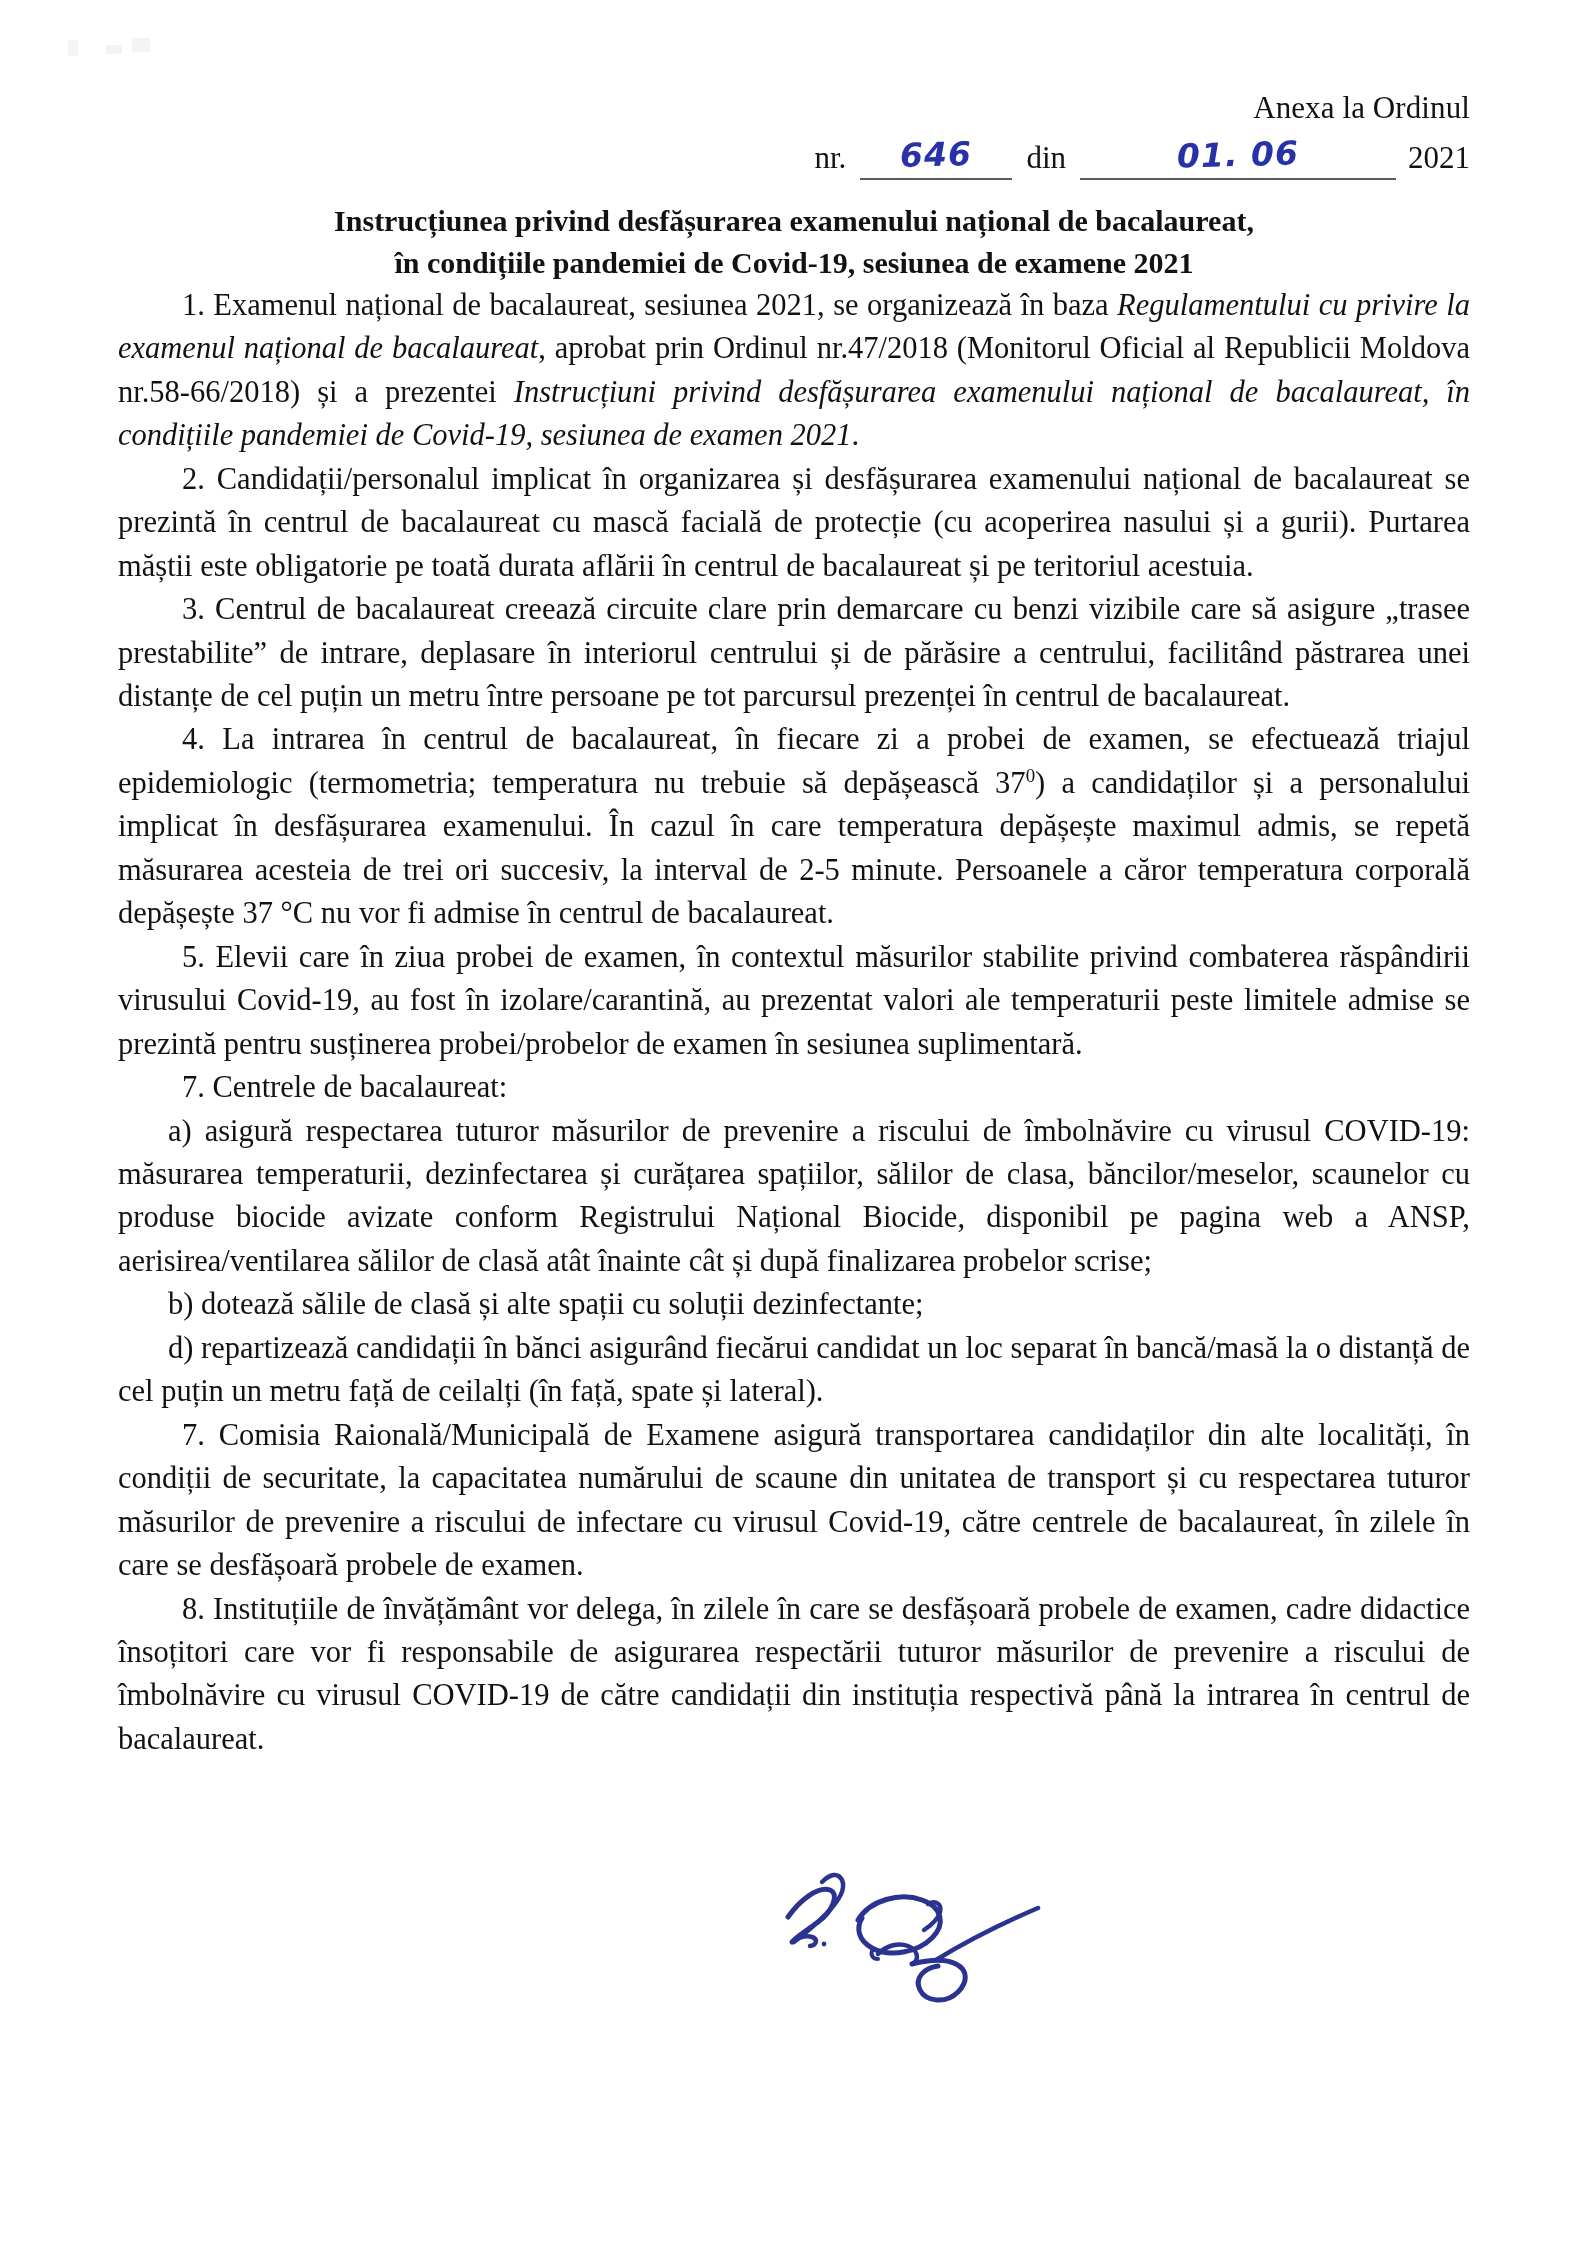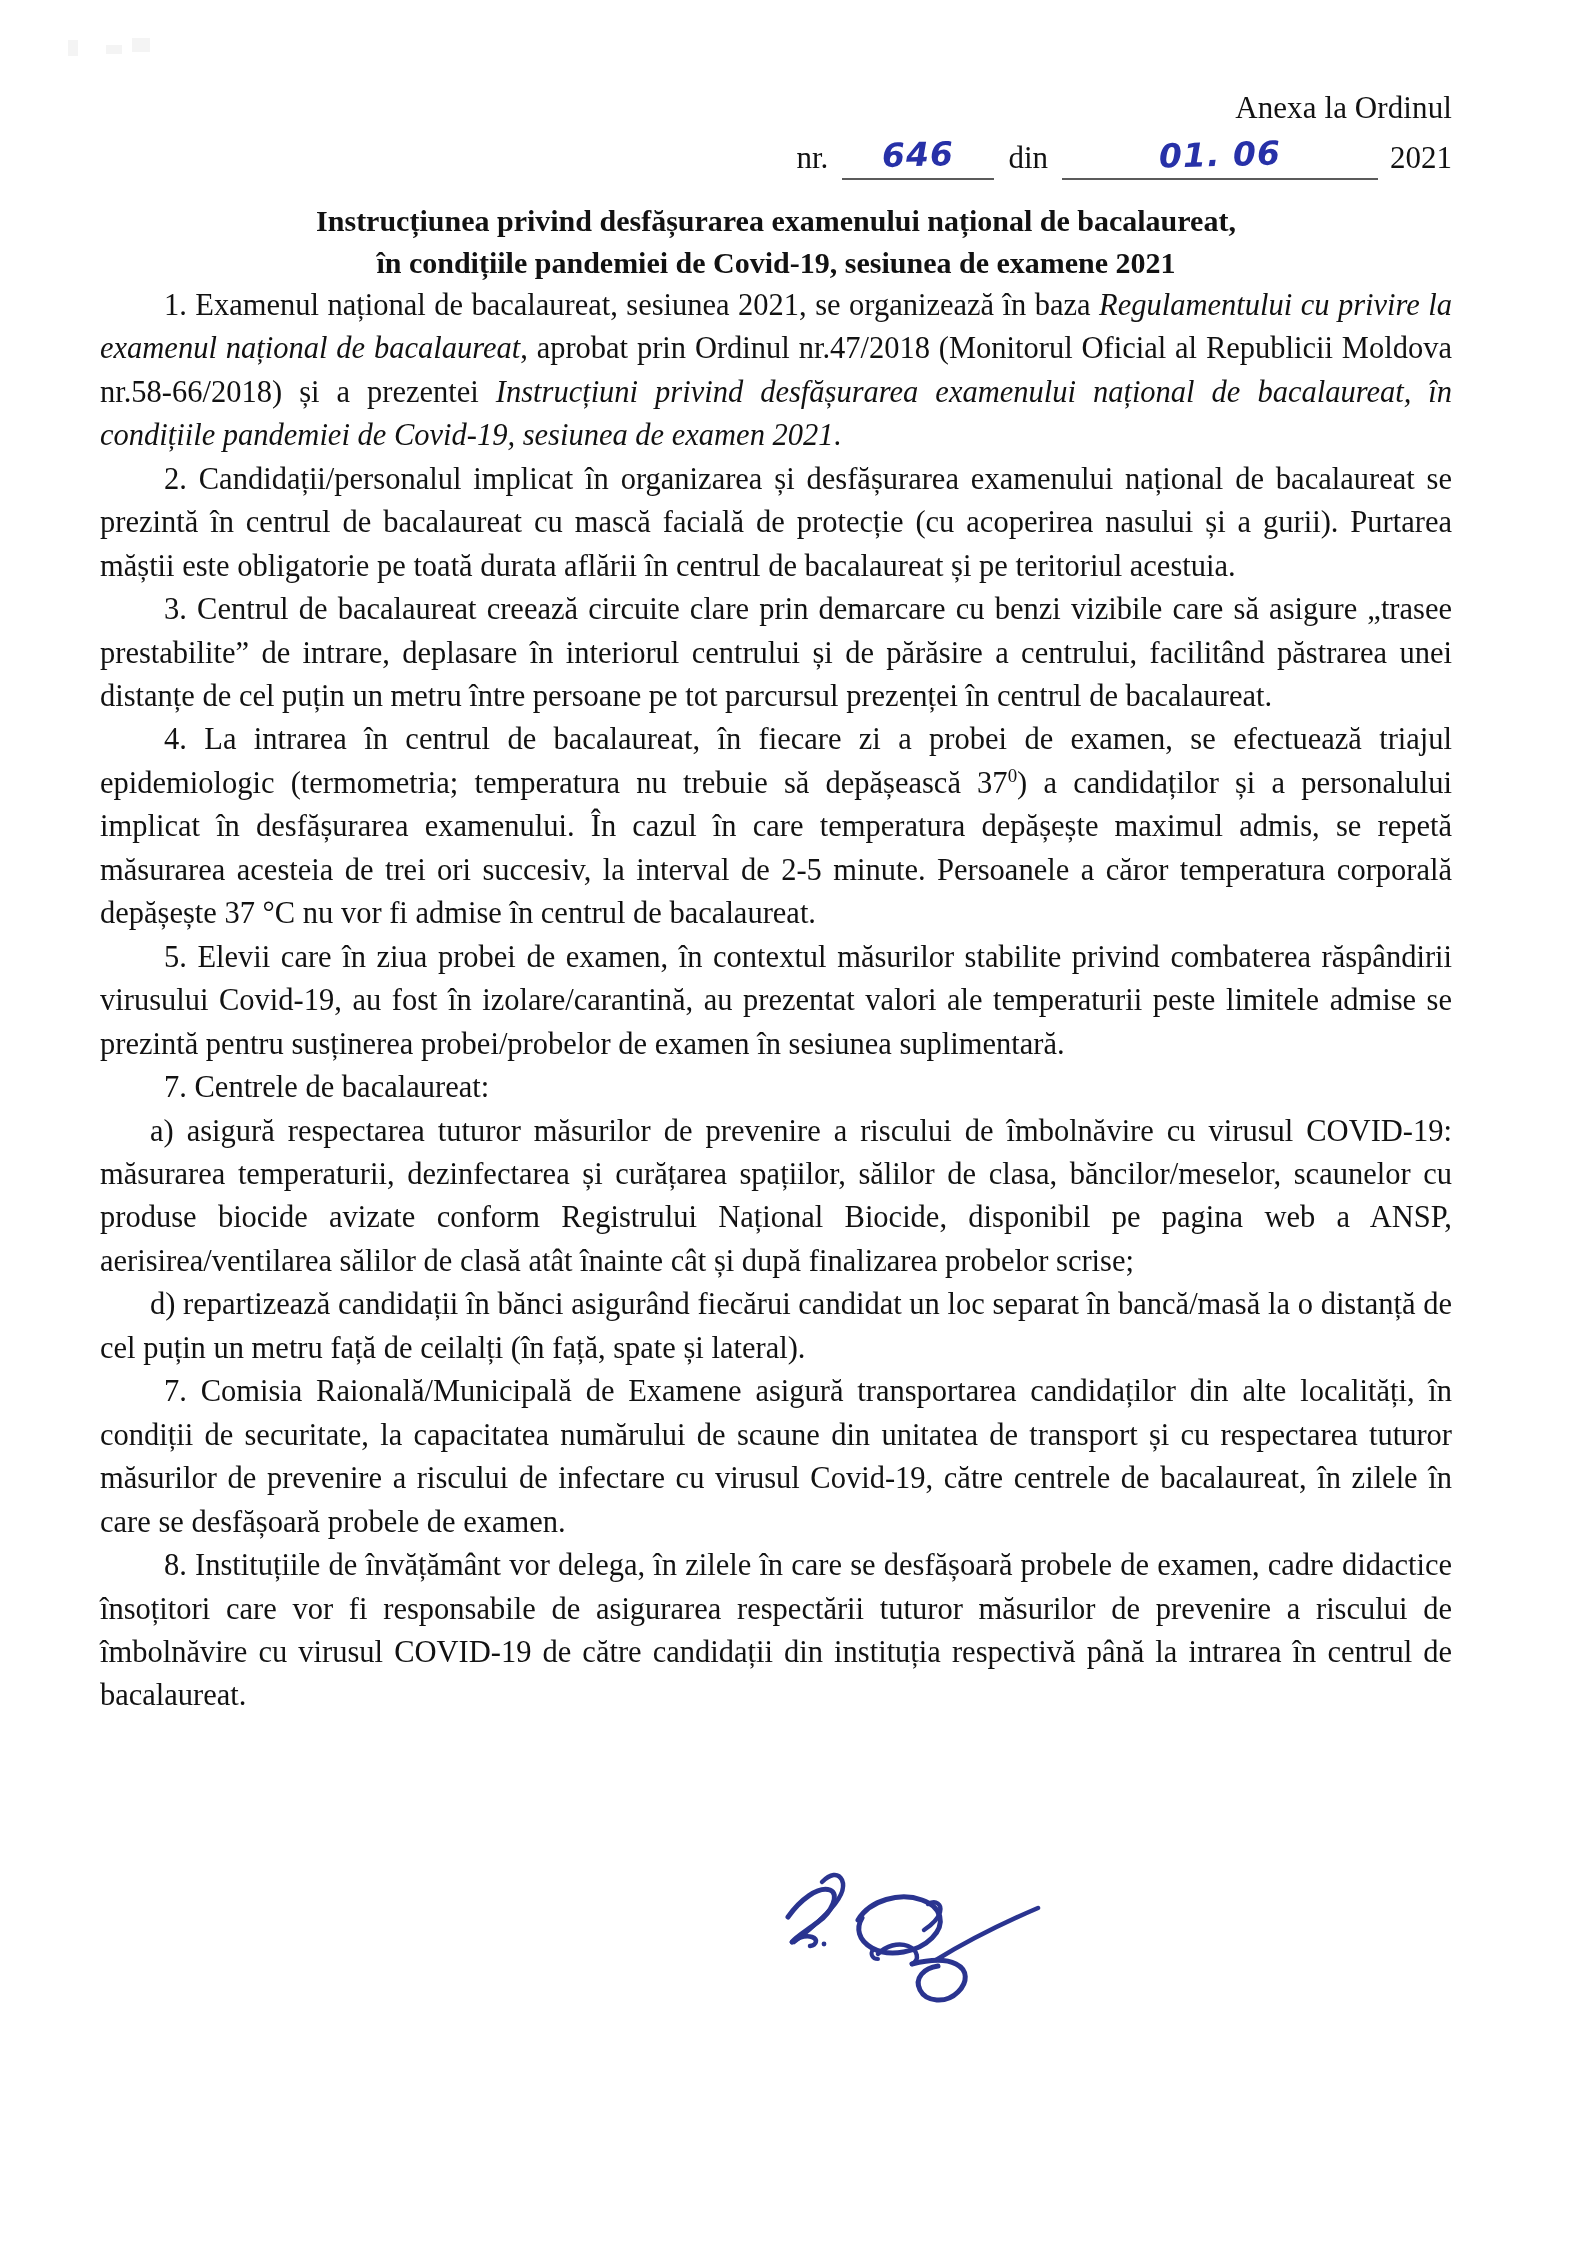--- a/index.html
+++ b/index.html
@@ -23,21 +23,21 @@
     position: absolute;
     background: #f2f2f2;
     opacity: 0.85;
   }
   .artifact-a { left: 68px;  top: 40px; width: 10px;  height: 16px; }
   .artifact-b { left: 106px; top: 45px; width: 16px;  height: 9px;  }
   .artifact-c { left: 132px; top: 38px; width: 18px;  height: 14px; }
 
   .content {
     position: absolute;
-    left: 100px;
+    left: 118px;
     top: 0;
     width: 1352px;
   }
 
   
   .header {
     margin-top: 88px;
     text-align: right;
     font-size: 31px;
     line-height: 1.28;
@@ -161,20 +161,21 @@
       <p class="para">3. Centrul de bacalaureat creează circuite clare prin demarcare cu benzi vizibile care să asigure „trasee prestabilite” de intrare, deplasare în interiorul centrului și de părăsire a centrului, facilitând păstrarea unei distanțe de cel puțin un metru între persoane pe tot parcursul prezenței în centrul de bacalaureat.</p>
 
       <p class="para"><span>4. La intrarea în centrul de bacalaureat, în fiecare zi a probei de examen, se efectuează triajul epidemiologic (termometria; temperatura nu trebuie să depășească 37</span><sup class="deg">0</sup><span>) a candidaților și a personalului implicat în desfășurarea examenului. În cazul în care temperatura depășește maximul admis, se repetă măsurarea acesteia de trei ori succesiv, la interval de 2-5 minute. Persoanele a căror temperatura corporală depășește 37 °C nu vor fi admise în centrul de bacalaureat.</span></p>
 
       <p class="para">5. Elevii care în ziua probei de examen, în contextul măsurilor stabilite privind combaterea răspândirii virusului Covid-19, au fost în izolare/carantină, au prezentat valori ale temperaturii peste limitele admise se prezintă pentru susținerea probei/probelor de examen în sesiunea suplimentară.</p>
 
       <p class="para">7. Centrele de bacalaureat:</p>
 
       <p class="para letter">a) asigură respectarea tuturor măsurilor de prevenire a riscului de îmbolnăvire cu virusul COVID-19: măsurarea temperaturii, dezinfectarea și curățarea spațiilor, sălilor de clasa, băncilor/meselor, scaunelor cu produse biocide avizate conform Registrului Național Biocide, disponibil pe pagina web a ANSP, aerisirea/ventilarea sălilor de clasă atât înainte cât și după finalizarea probelor scrise;</p>
 
+      <p class="para letter">b) dotează sălile de clasă și alte spații cu soluții dezinfectante;</p>
 
 
       <p class="para letter">d) repartizează candidații în bănci asigurând fiecărui candidat un loc separat în bancă/masă la o distanță de cel puțin un metru față de ceilalți (în față, spate și lateral).</p>
 
       <p class="para">7. Comisia Raională/Municipală de Examene asigură transportarea candidaților din alte localități, în condiții de securitate, la capacitatea numărului de scaune din unitatea de transport și cu respectarea tuturor măsurilor de prevenire a riscului de infectare cu virusul Covid-19, către centrele de bacalaureat, în zilele în care se desfășoară probele de examen.</p>
 
       <p class="para">8. Instituțiile de învățământ vor delega, în zilele în care se desfășoară probele de examen, cadre didactice însoțitori care vor fi responsabile de asigurarea respectării tuturor măsurilor de prevenire a riscului de îmbolnăvire cu virusul COVID-19 de către candidații din instituția respectivă până la intrarea în centrul de bacalaureat.</p>
 
     </div>
   </div>

